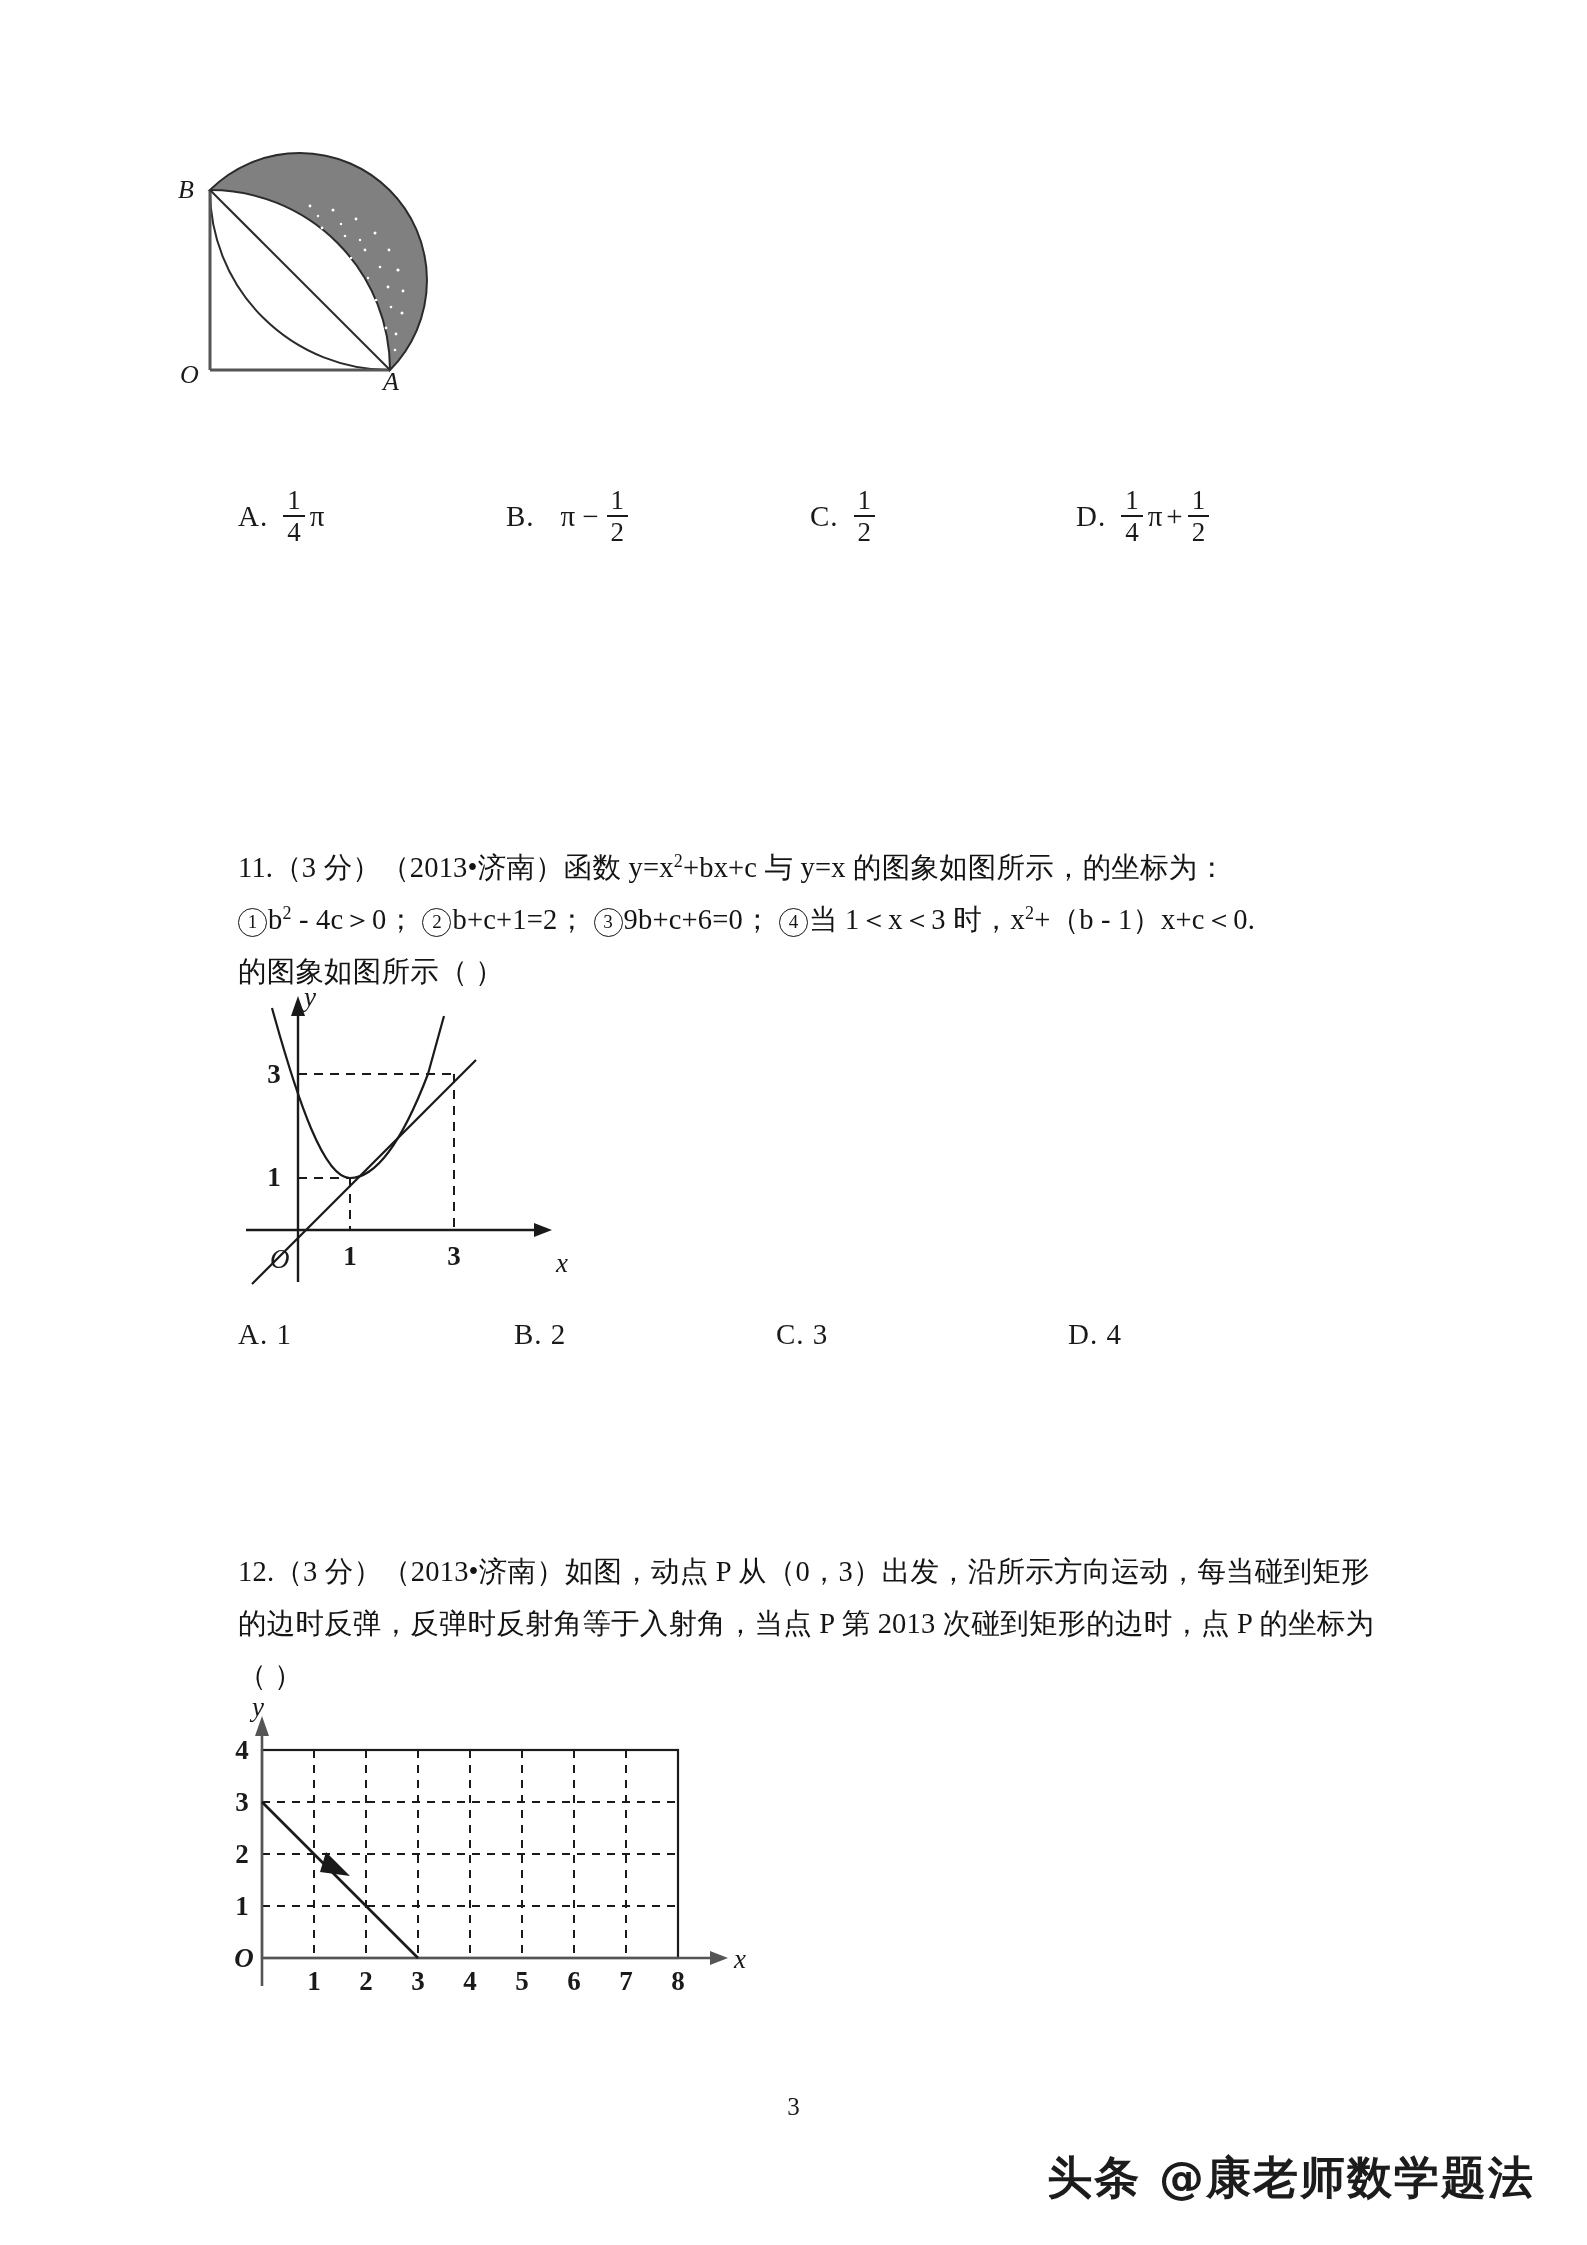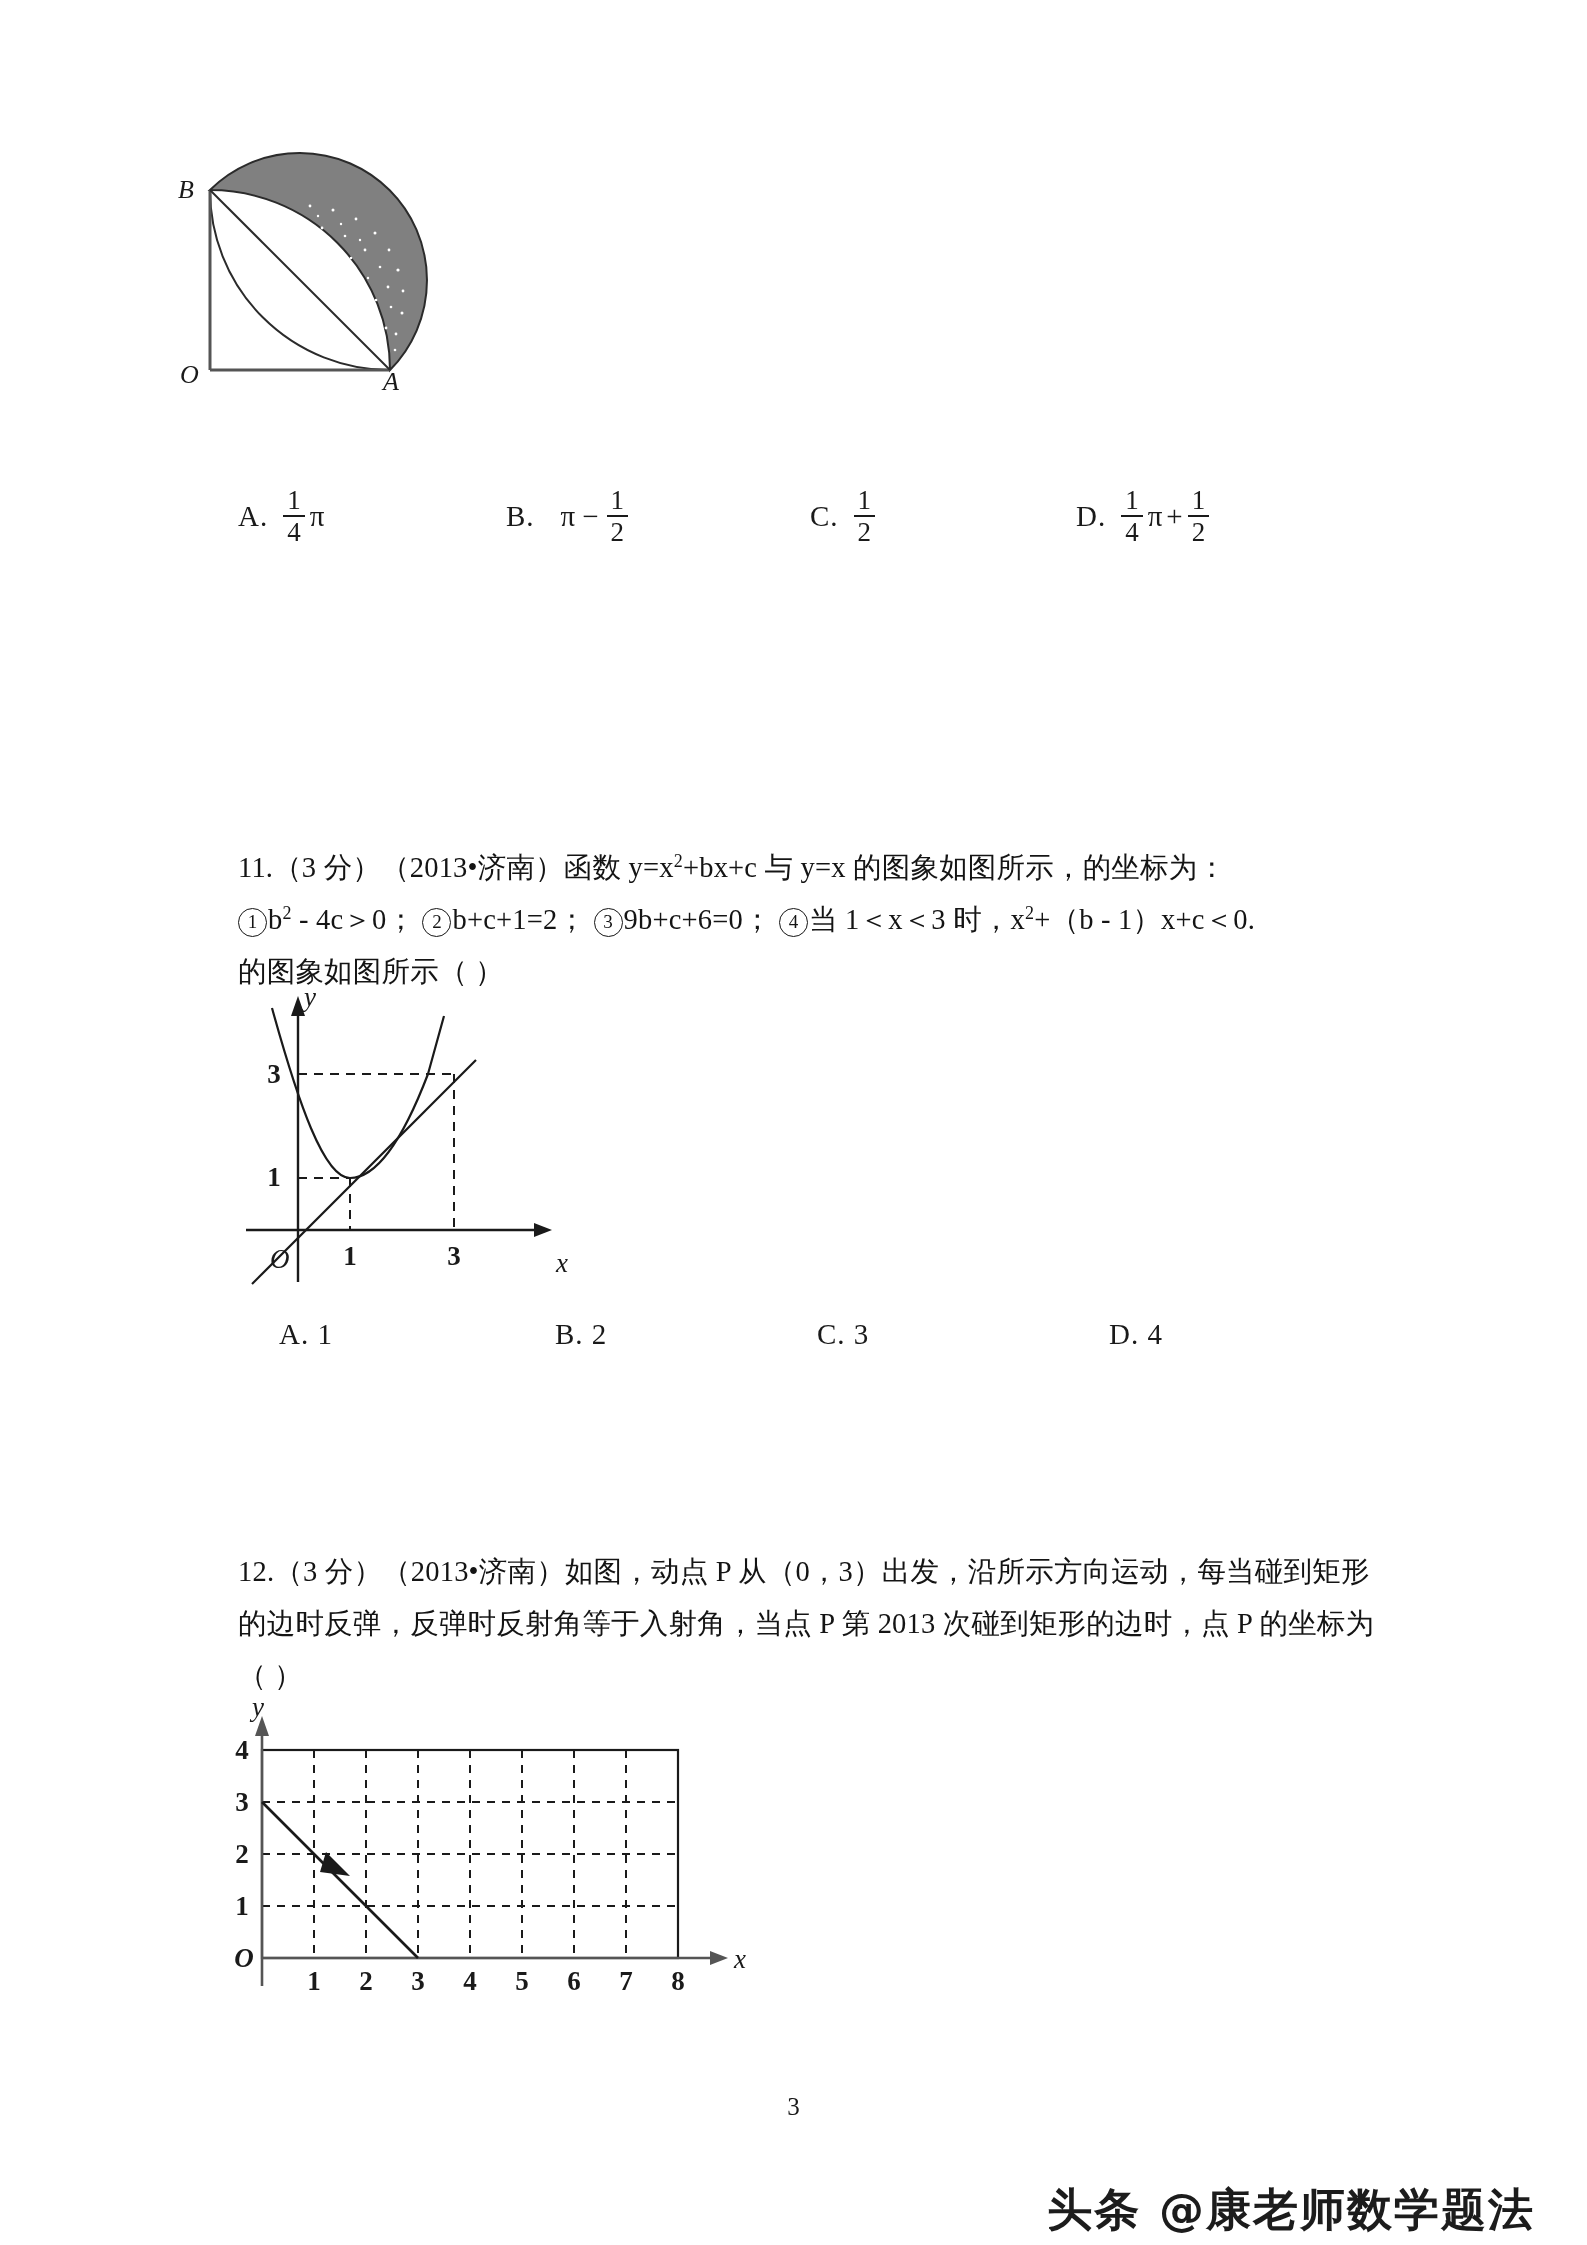--- a/index.html
+++ b/index.html
@@ -122,21 +122,20 @@
     height: 320px;
   }
 
   
   #q11-options {
     position: absolute;
     left: 238px;
     top: 1318px;
     width: 1150px;
     height: 44px;
-    margin-left: 41px;
   }
   .opt-simple {
     position: absolute;
     font-size: 29px;
     letter-spacing: 1px;
     white-space: nowrap;
   }
 
   
   #q12-figure {
@@ -162,21 +161,20 @@
   #watermark {
     position: absolute;
     right: 52px;
     top: 2148px;
     font-family: "DejaVu Sans", sans-serif;
     font-size: 45px;
     font-weight: 700;
     color: #1c1c1c;
     letter-spacing: 2px;
     white-space: nowrap;
-    margin-top: 32px;
   }
 </style>
 </head>
 <body>
 
 <div class="page">
 
   <div id="q10-figure">
     <svg width="400" height="250" viewBox="0 0 400 250">
 

